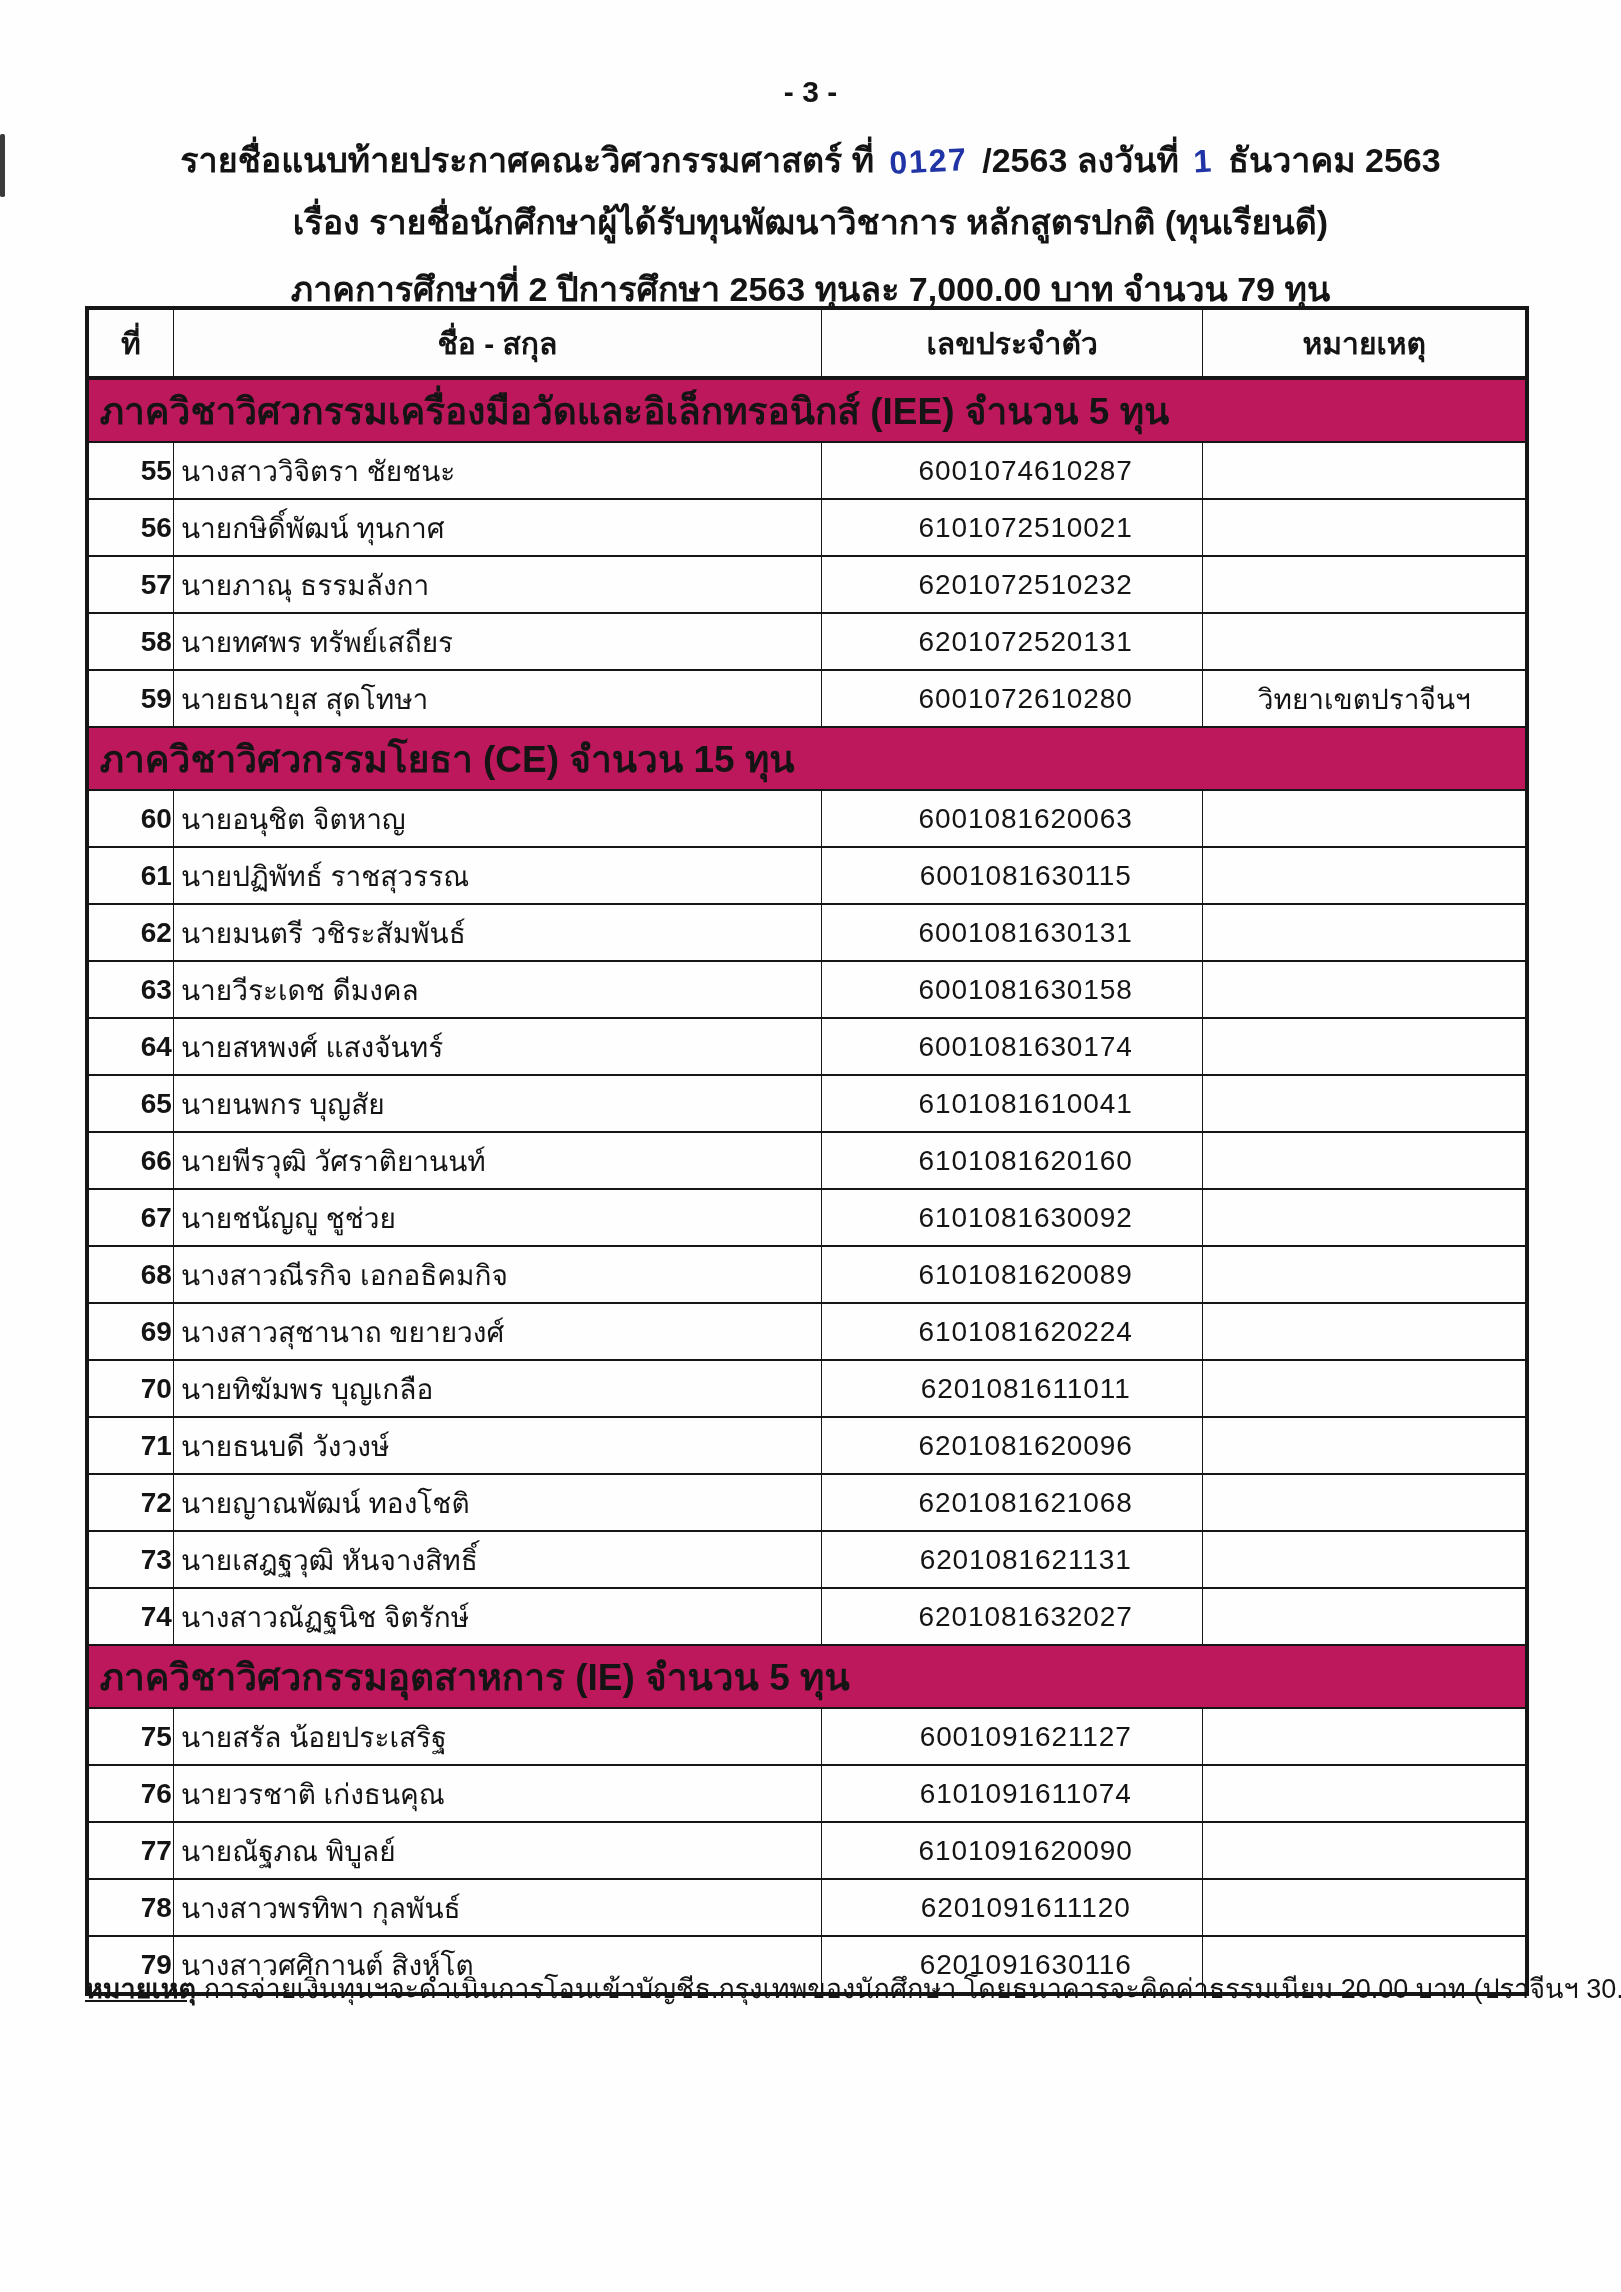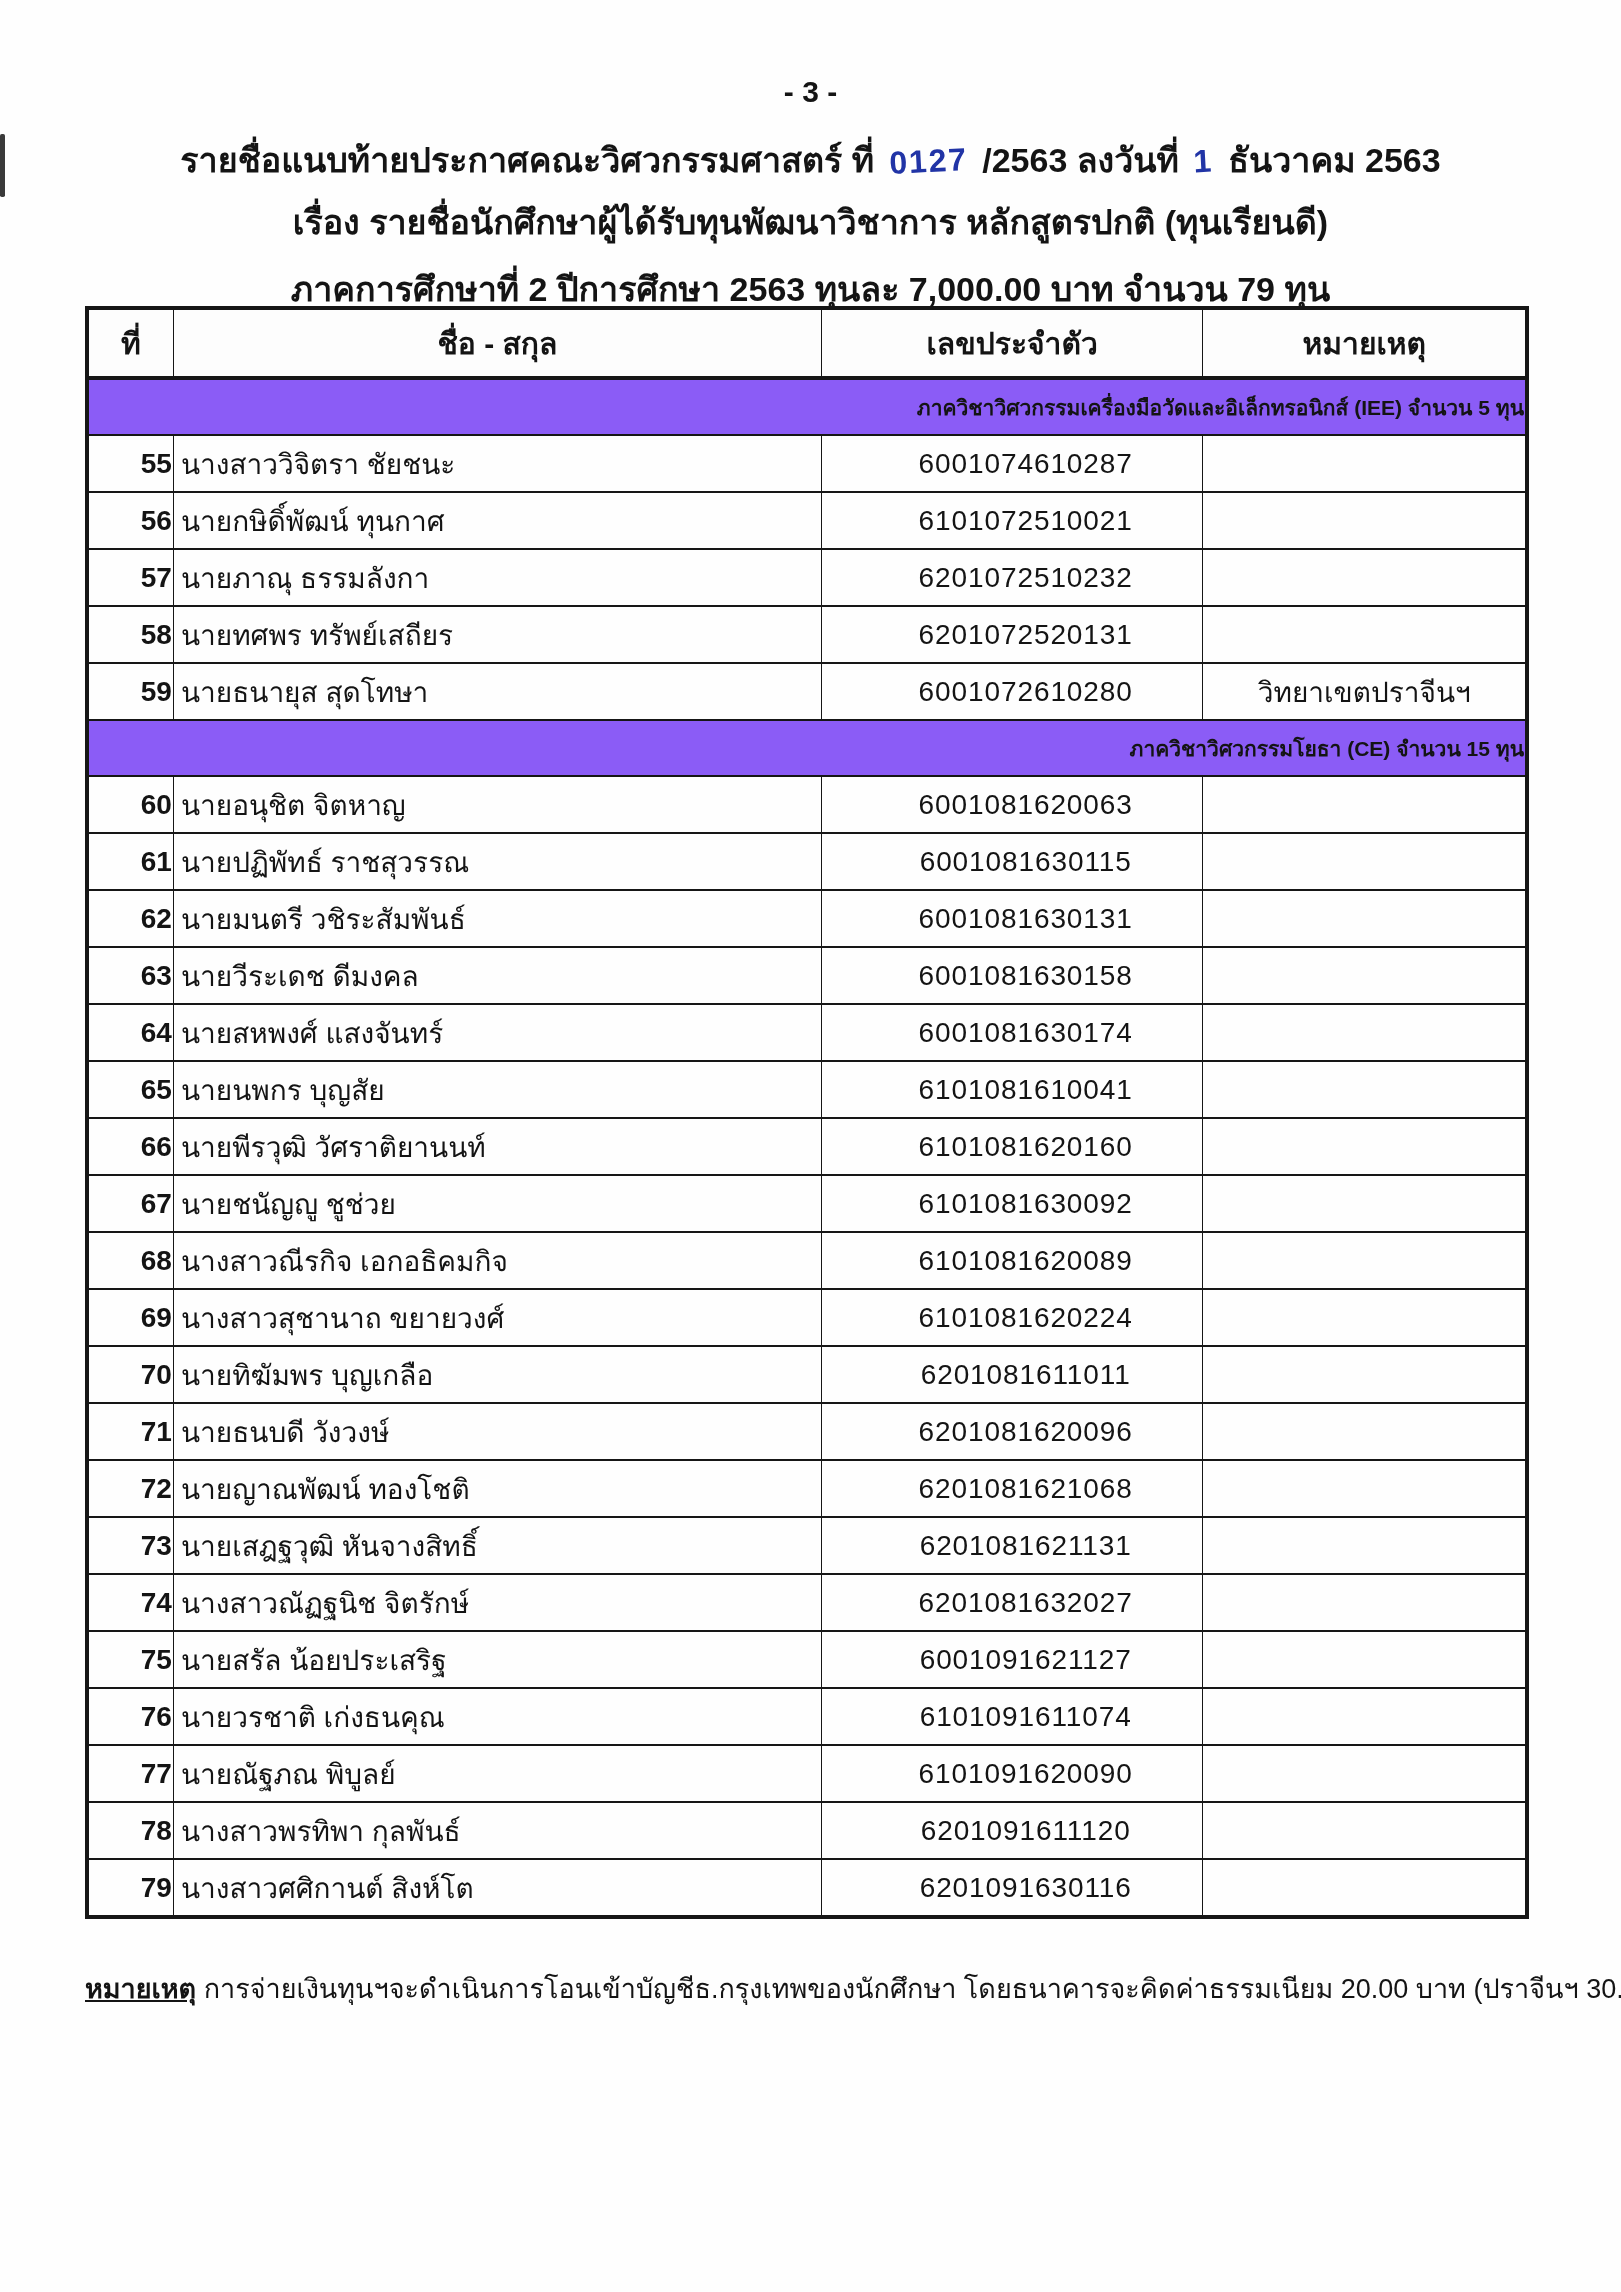--- a/index.html
+++ b/index.html
@@ -61,24 +61,24 @@
   .header-row th {
     height: 64px;
     font-size: 30px;
     font-weight: bold;
     text-align: center;
     border-bottom: 4.5px solid #161616;
     background: #fdfdfd;
   }
   .section-cell {
     height: 52px;
-    background: #8b5cf6;
-    font-weight: bold;
-    font-size: 21px;
-    text-align: right;
+    background: #be185d;
+    font-weight: bold;
+    font-size: 37px;
+    text-align: left;
     padding-left: 10.7px;
     border-top: 3.6px solid #161616;
     border-bottom: 3.6px solid #161616;
   }
   .data-row td {
     height: 53px;
     font-size: 28px;
     border-top: 2.7px solid #161616;
     border-bottom: 2.7px solid #161616;
   }
@@ -254,20 +254,23 @@
           <td class="cell-name">นายเสฎฐวุฒิ หันจางสิทธิ์</td>
           <td class="cell-id">6201081621131</td>
           <td class="cell-remark"></td>
         </tr>
         <tr class="data-row">
           <td class="cell-no">74</td>
           <td class="cell-name">นางสาวณัฏฐนิช จิตรักษ์</td>
           <td class="cell-id">6201081632027</td>
           <td class="cell-remark"></td>
         </tr>
+        <tr>
+          <td colspan="4" class="section-cell">ภาควิชาวิศวกรรมอุตสาหการ (IE) จำนวน 5 ทุน</td>
+        </tr>
         <tr class="data-row">
           <td class="cell-no">75</td>
           <td class="cell-name">นายสรัล น้อยประเสริฐ</td>
           <td class="cell-id">6001091621127</td>
           <td class="cell-remark"></td>
         </tr>
         <tr class="data-row">
           <td class="cell-no">76</td>
           <td class="cell-name">นายวรชาติ เก่งธนคุณ</td>
           <td class="cell-id">6101091611074</td>

